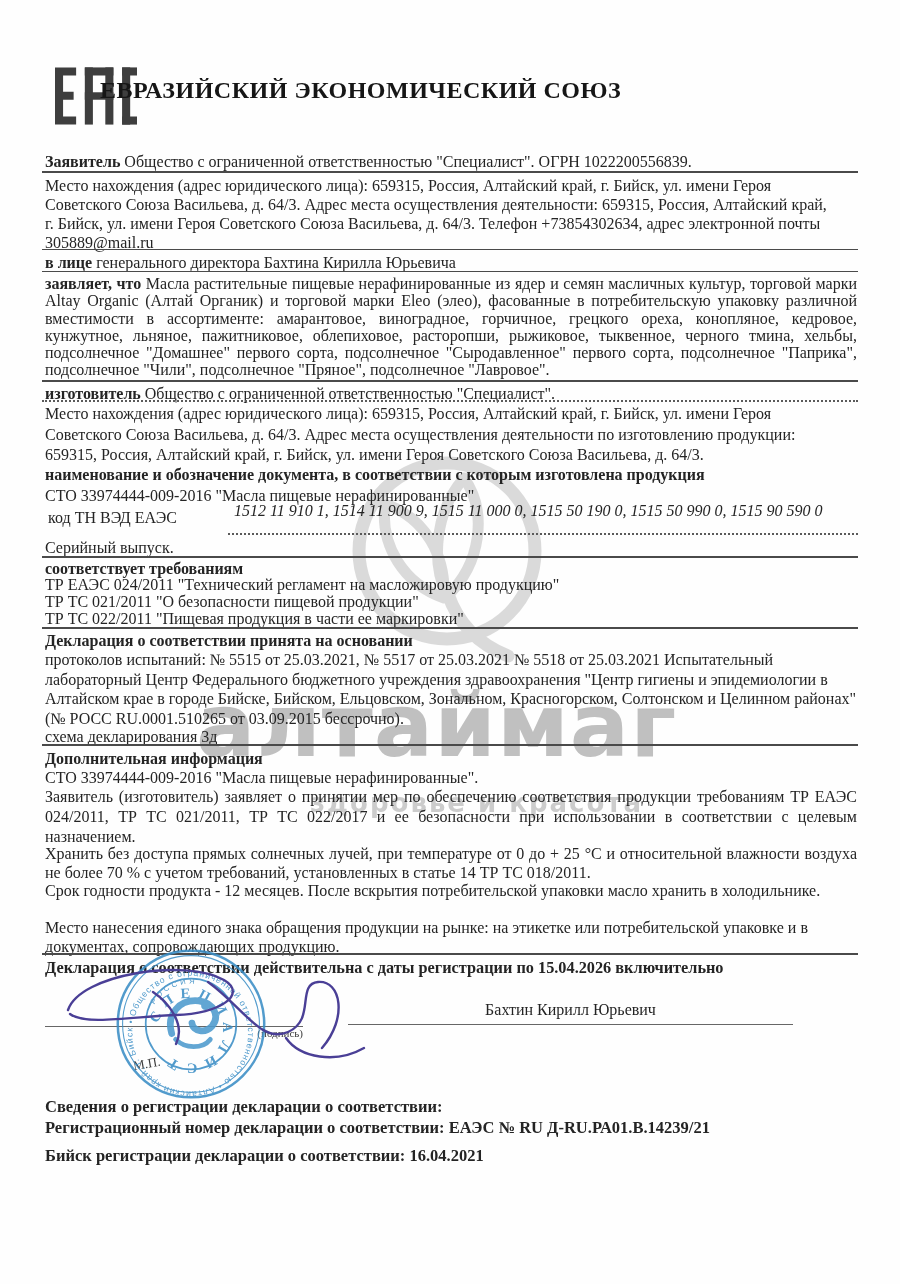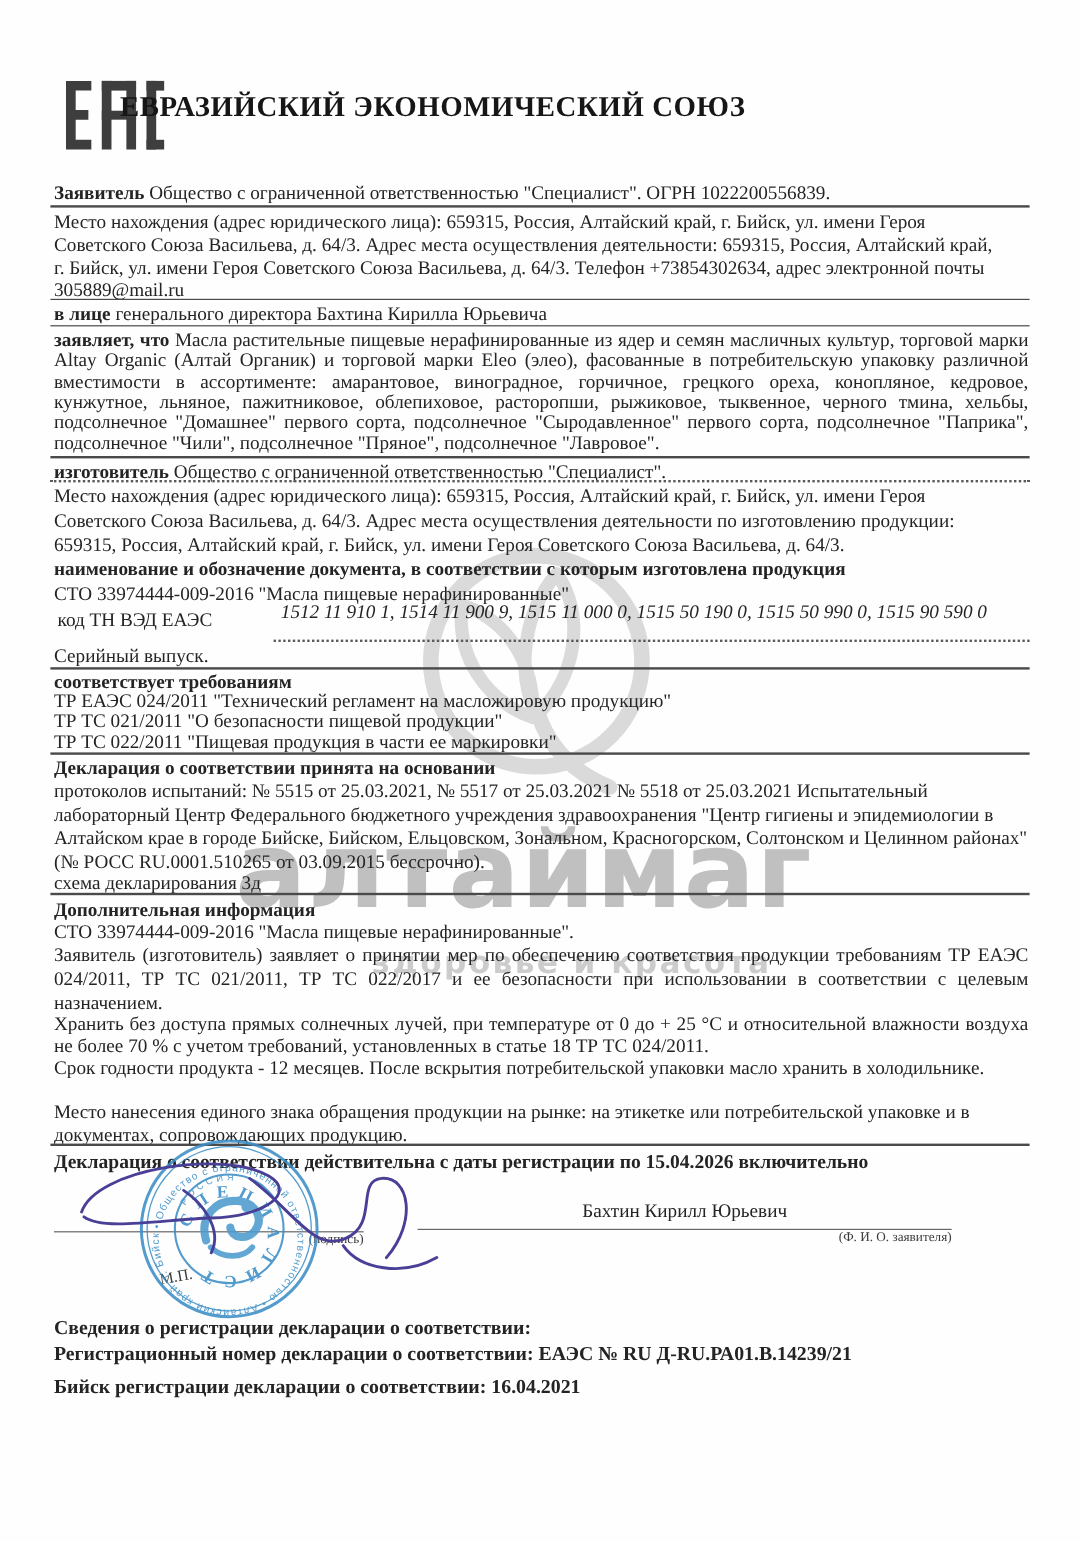--- a/index.html
+++ b/index.html
@@ -98,35 +98,34 @@
     <div class="hline" style="top:627px;"></div>
 
     <div class="sec b" style="top:631px;">Декларация о соответствии принята на основании</div>
     <div class="sec" style="top:650px;line-height:19.6px;">протоколов испытаний: № 5515 от 25.03.2021, № 5517 от 25.03.2021 № 5518 от 25.03.2021 Испытательный лабораторный  Центр Федерального бюджетного учреждения здравоохранения "Центр гигиены и эпидемиологии в Алтайском крае в городе Бийске, Бийском, Ельцовском, Зональном, Красногорском, Солтонском и Целинном районах" (№ РОСС  RU.0001.510265 от 03.09.2015 бессрочно).</div>
     <div class="sec" style="top:727px;">схема декларирования 3д</div>
     <div class="hline" style="top:744px;"></div>
 
     <div class="sec b" style="top:749px;">Дополнительная информация</div>
     <div class="sec" style="top:768px;">СТО 33974444-009-2016 "Масла пищевые нерафинированные".</div>
     <div class="sec jst" style="top:787px;line-height:19.8px;">Заявитель (изготовитель) заявляет о принятии мер по обеспечению соответствия продукции требованиям ТР ЕАЭС 024/2011, ТР ТС 021/2011, ТР ТС 022/2017 и ее безопасности при использовании в соответствии с целевым назначением.</div>
-    <div class="sec jst" style="top:845px;line-height:18.8px;">Хранить без доступа прямых солнечных лучей, при температуре от 0 до + 25 °С и относительной влажности воздуха не более 70 % с учетом требований, установленных в статье 18 ТР ТС 024/2011.</div>
+    <div class="sec jst" style="top:845px;line-height:18.8px;">Хранить без доступа прямых солнечных лучей, при температуре от 0 до + 25 °С и относительной влажности воздуха не более 70 % с учетом требований, установленных в статье 14 ТР ТС 018/2011.</div>
     <div class="sec jst" style="top:882px;line-height:18.8px;">Срок годности продукта - 12 месяцев. После вскрытия потребительской упаковки масло хранить в холодильнике.</div>
     <div class="sec" style="top:918px;line-height:19px;">Место нанесения единого знака обращения продукции на рынке: на этикетке или потребительской упаковке и в документах, сопровождающих продукцию.</div>
     <div class="hline" style="top:953px;"></div>
 
     <div class="sec b" style="top:958px;font-size:16.3px;">Декларация о соответствии действительна с даты регистрации по 15.04.2026 включительно</div>
 
     <div class="sign-left">
       <div class="caption">(подпись)</div>
     </div>
     <div class="mp">М.П.</div>
     <div class="sign-right">
       <div style="font-size:16px;">Бахтин Кирилл Юрьевич</div>
       <div class="line"></div>
-      <div class="caption">(Ф. И. О. заявителя)</div>
     </div>
 
     <div class="sec regline" style="top:1097px;">Сведения о регистрации декларации о соответствии:</div>
     <div class="sec regline" style="top:1118px;"><span>Регистрационный номер декларации о соответствии:</span> <span>ЕАЭС № RU Д-RU.РА01.В.14239/21</span></div>
     <div class="sec regline" style="top:1146px;"><span>Бийск регистрации декларации о соответствии:</span> <span>16.04.2021</span></div>
   </div>
 
   <svg class="stamp" width="158" height="158" viewBox="0 0 164 164">
     <defs>
       <path id="ringPath" d="M 22,82 A 60,60 0 1 1 21.95,82.3"></path>

